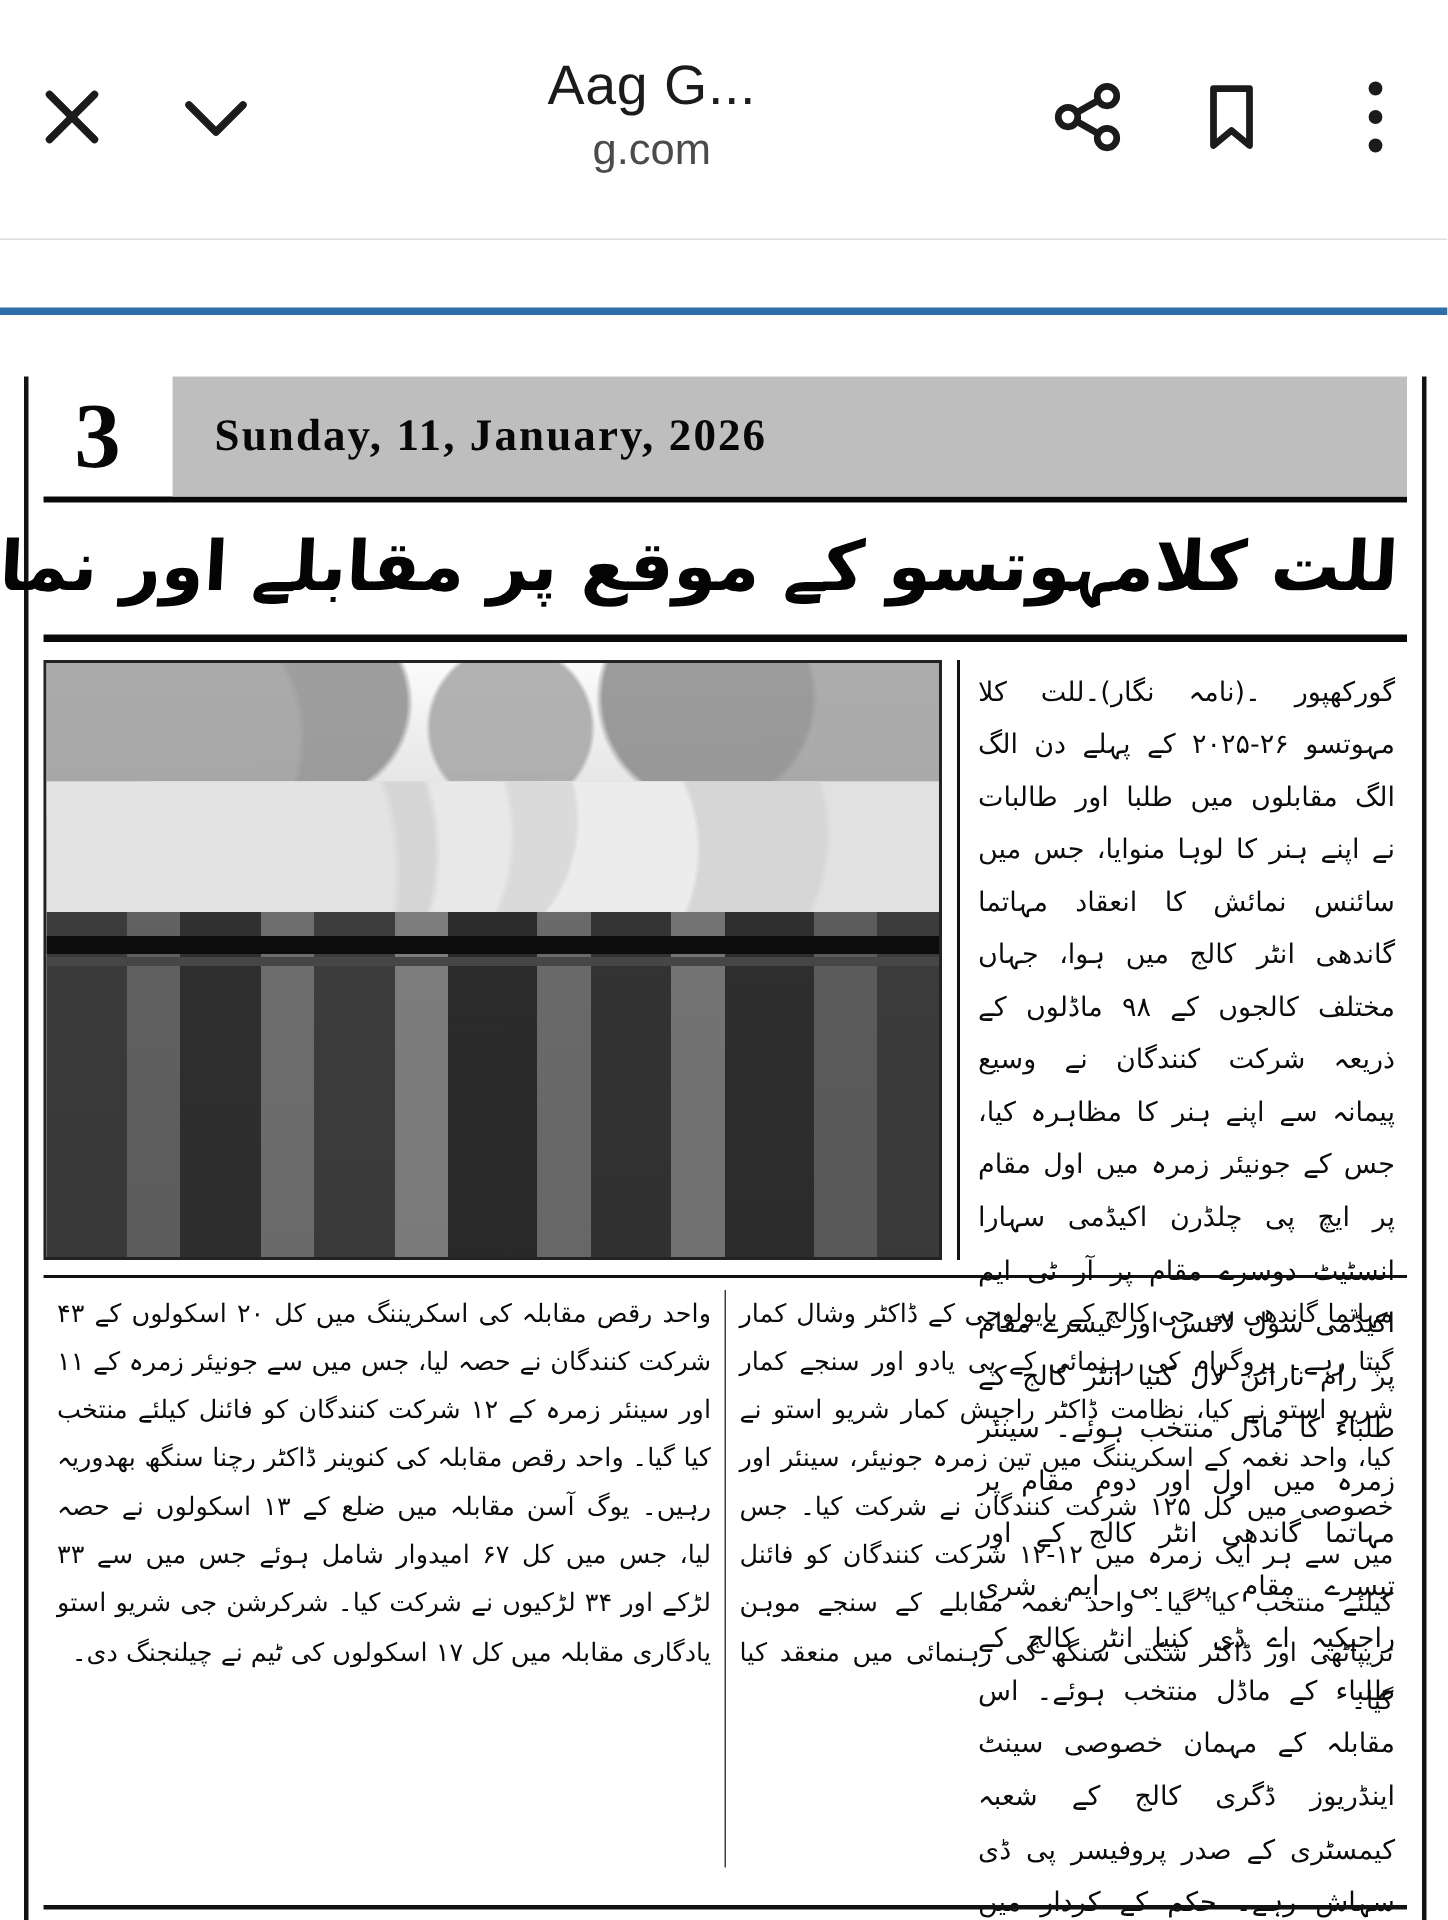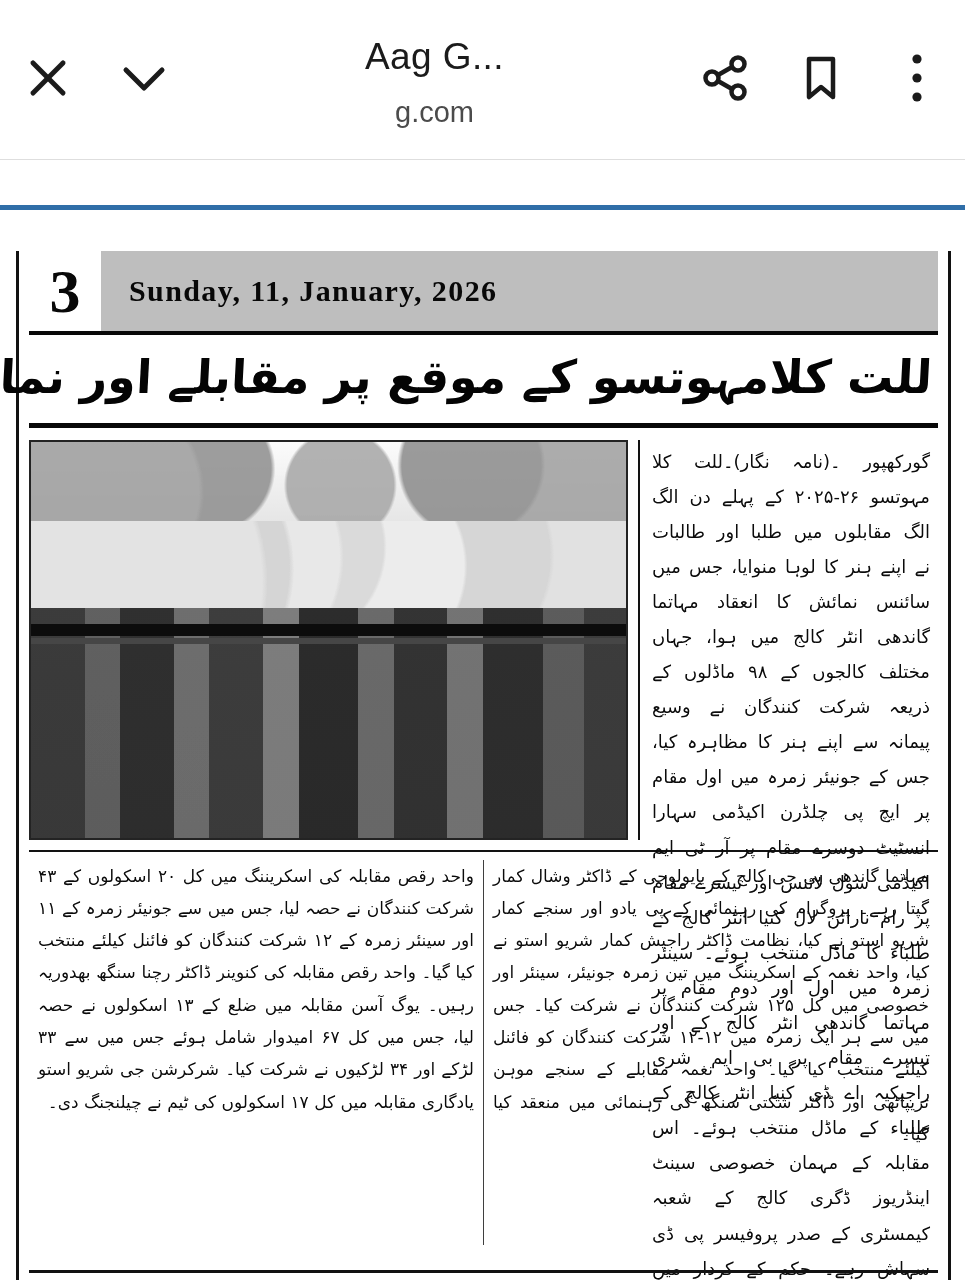--- a/index.html
+++ b/index.html
@@ -52,21 +52,21 @@
     color: #1b1b1b;
     letter-spacing: 0.4px;
     line-height: 1.15;
     white-space: nowrap;
     text-align: center;
   }
   .page-url {
     font-size: 29px;
     color: #3c3c3c;
     line-height: 1.2;
-    margin-top: 16px;
+    margin-top: 4px;
     white-space: nowrap;
     opacity: 0.92;
   }
 
   .right-icons {
     display: flex;
     flex: none;
   }
 
   
@@ -119,20 +119,21 @@
     font-weight: 700;
     color: #111;
     line-height: 1;
   }
   .date-band {
     flex: 1 1 auto;
     background: #b9b9b9;
     display: flex;
     align-items: center;
     padding-left: 28px;
+    margin-left: 14px;
   }
   .date-text {
     font-family: "Liberation Serif", serif;
     font-size: 30px;
     font-weight: 700;
     color: #111;
     letter-spacing: 1.4px;
   }
 
   

